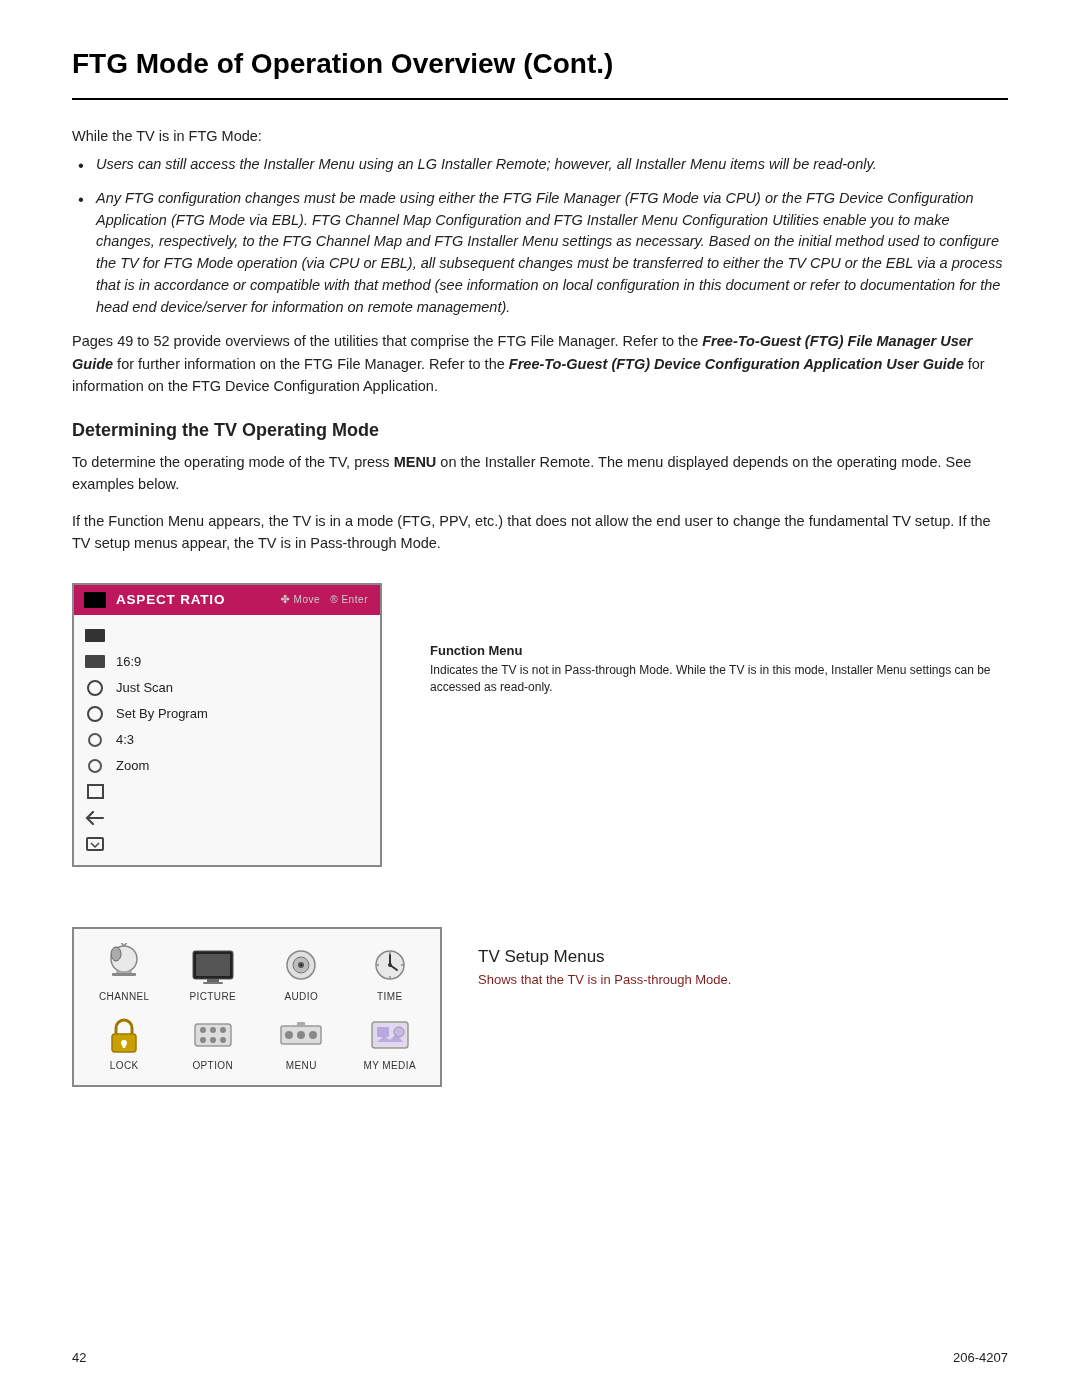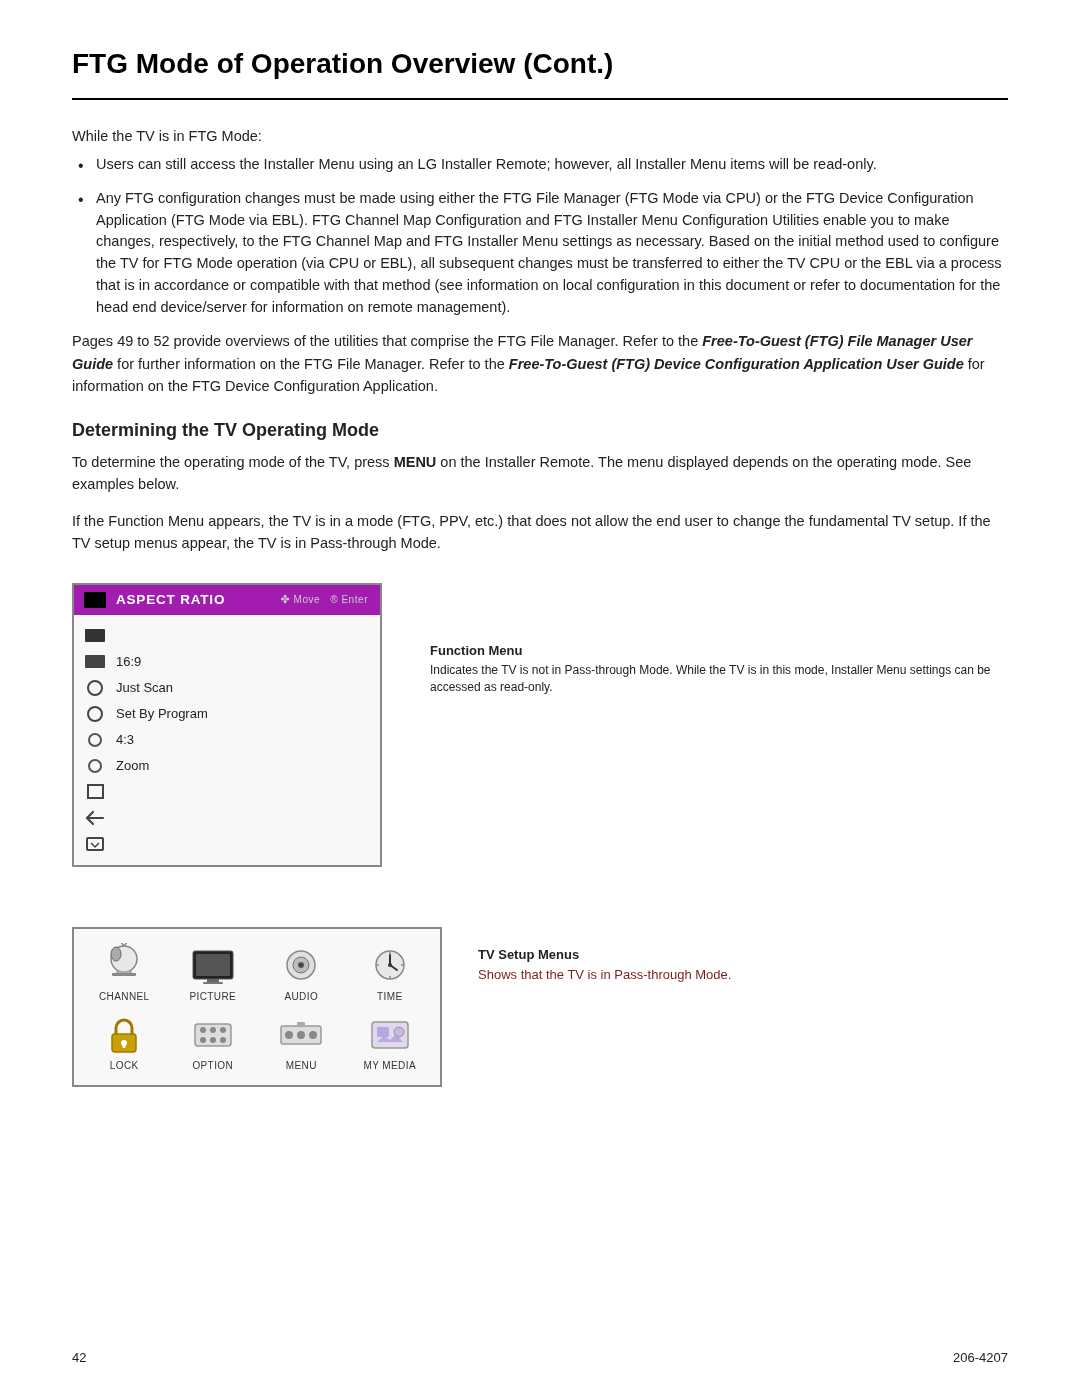--- a/index.html
+++ b/index.html
@@ -27,20 +27,21 @@
       margin-bottom: 28px;
     }
     .intro-label {
       margin-bottom: 10px;
       font-size: 14.5px;
     }
     .bullet-list {
       list-style: none;
       padding-left: 0;
       margin-bottom: 6px;
+      font-style: italic;
     }
     .bullet-list li {
       padding-left: 24px;
       margin-bottom: 12px;
       font-size: 14.5px;
       line-height: 1.5;
       position: relative;
     }
     .bullet-list li::before {
       content: "•";
@@ -71,21 +72,21 @@
     .function-menu-box {
       border: 2px solid #888;
       background: #f8f8f8;
       width: 310px;
       min-height: 260px;
       padding: 0;
       margin-right: 36px;
       flex-shrink: 0;
     }
     .fm-header {
-      background: #a21caf;
+      background: #be185d;
       color: #fff;
       display: flex;
       align-items: center;
       padding: 7px 12px 7px 10px;
       font-size: 13.5px;
       font-weight: bold;
       letter-spacing: 0.04em;
       gap: 10px;
     }
     .fm-header-icon {
@@ -187,22 +188,22 @@
     .tv-icon-label {
       font-size: 10px;
       color: #333;
       text-align: center;
       letter-spacing: 0.04em;
     }
     .tv-caption {
       padding-top: 4px;
     }
     .tv-caption-title {
-      font-weight: bold;
-      font-size: 13px;
+      font-weight: normal;
+      font-size: 17px;
       margin-bottom: 4px;
     }
     .tv-caption-text {
       font-size: 13px;
       line-height: 1.45;
       color: #7f1d1d;
     }
 
     
     .page-footer {

